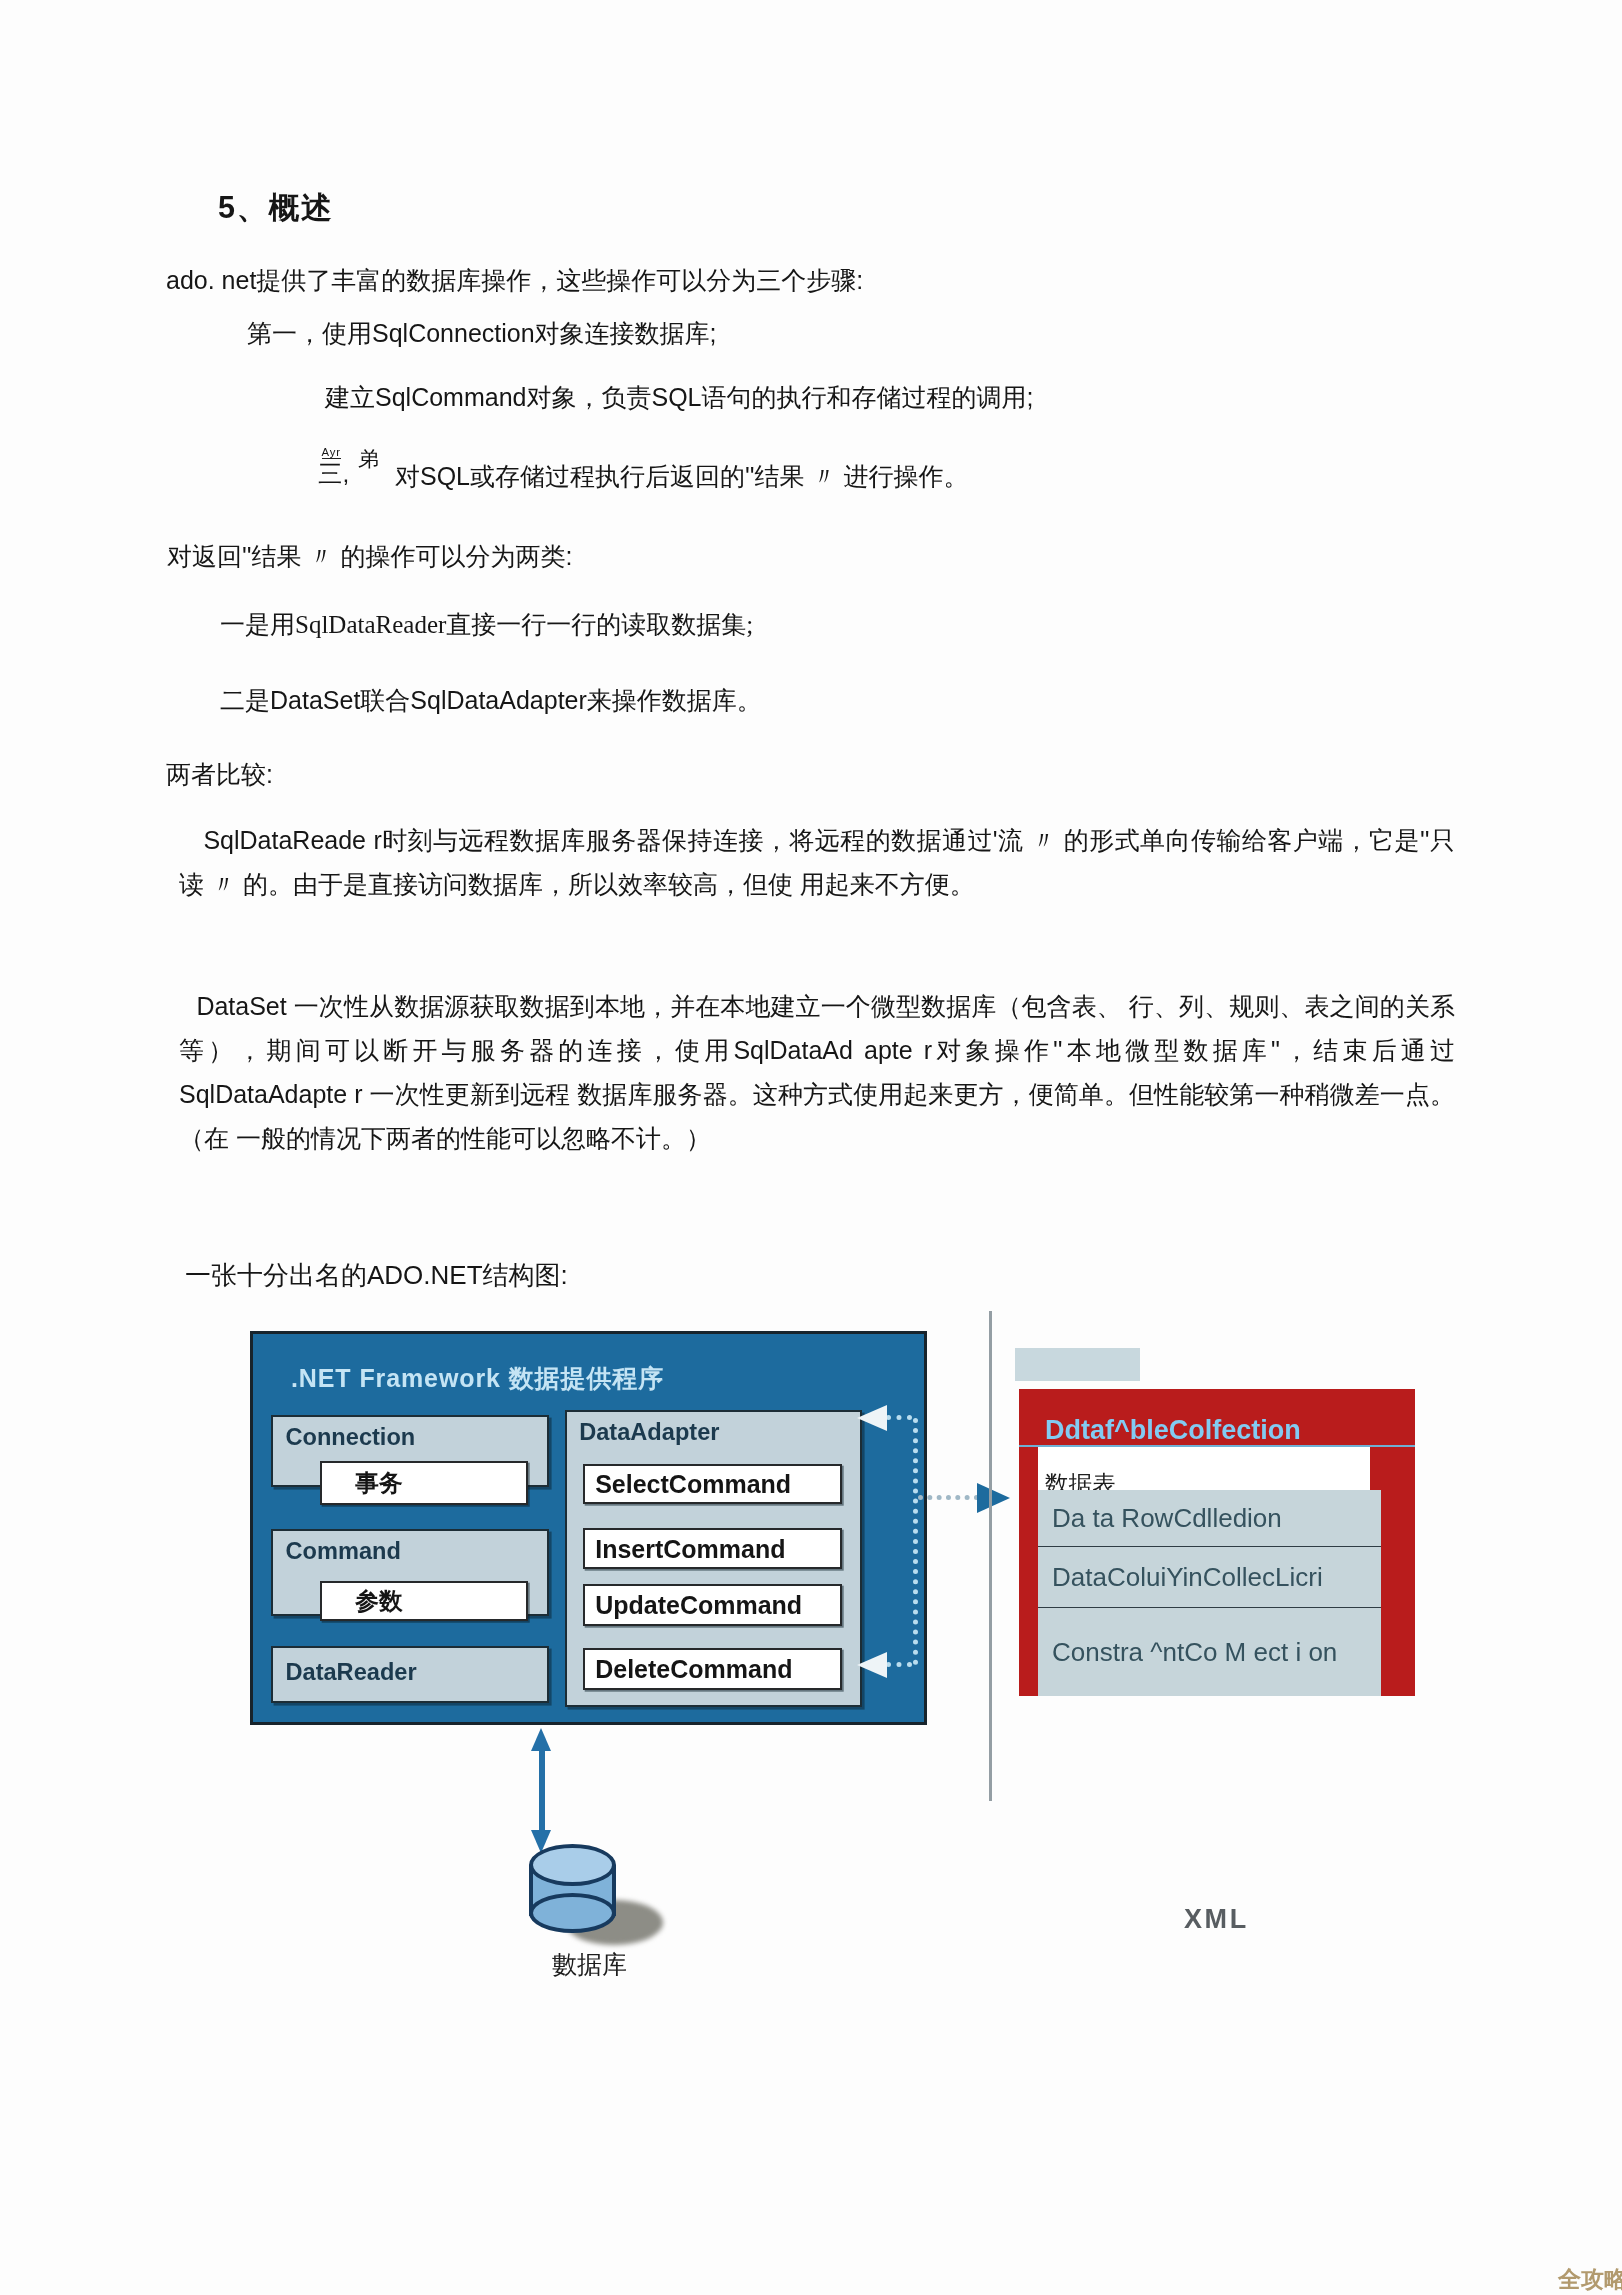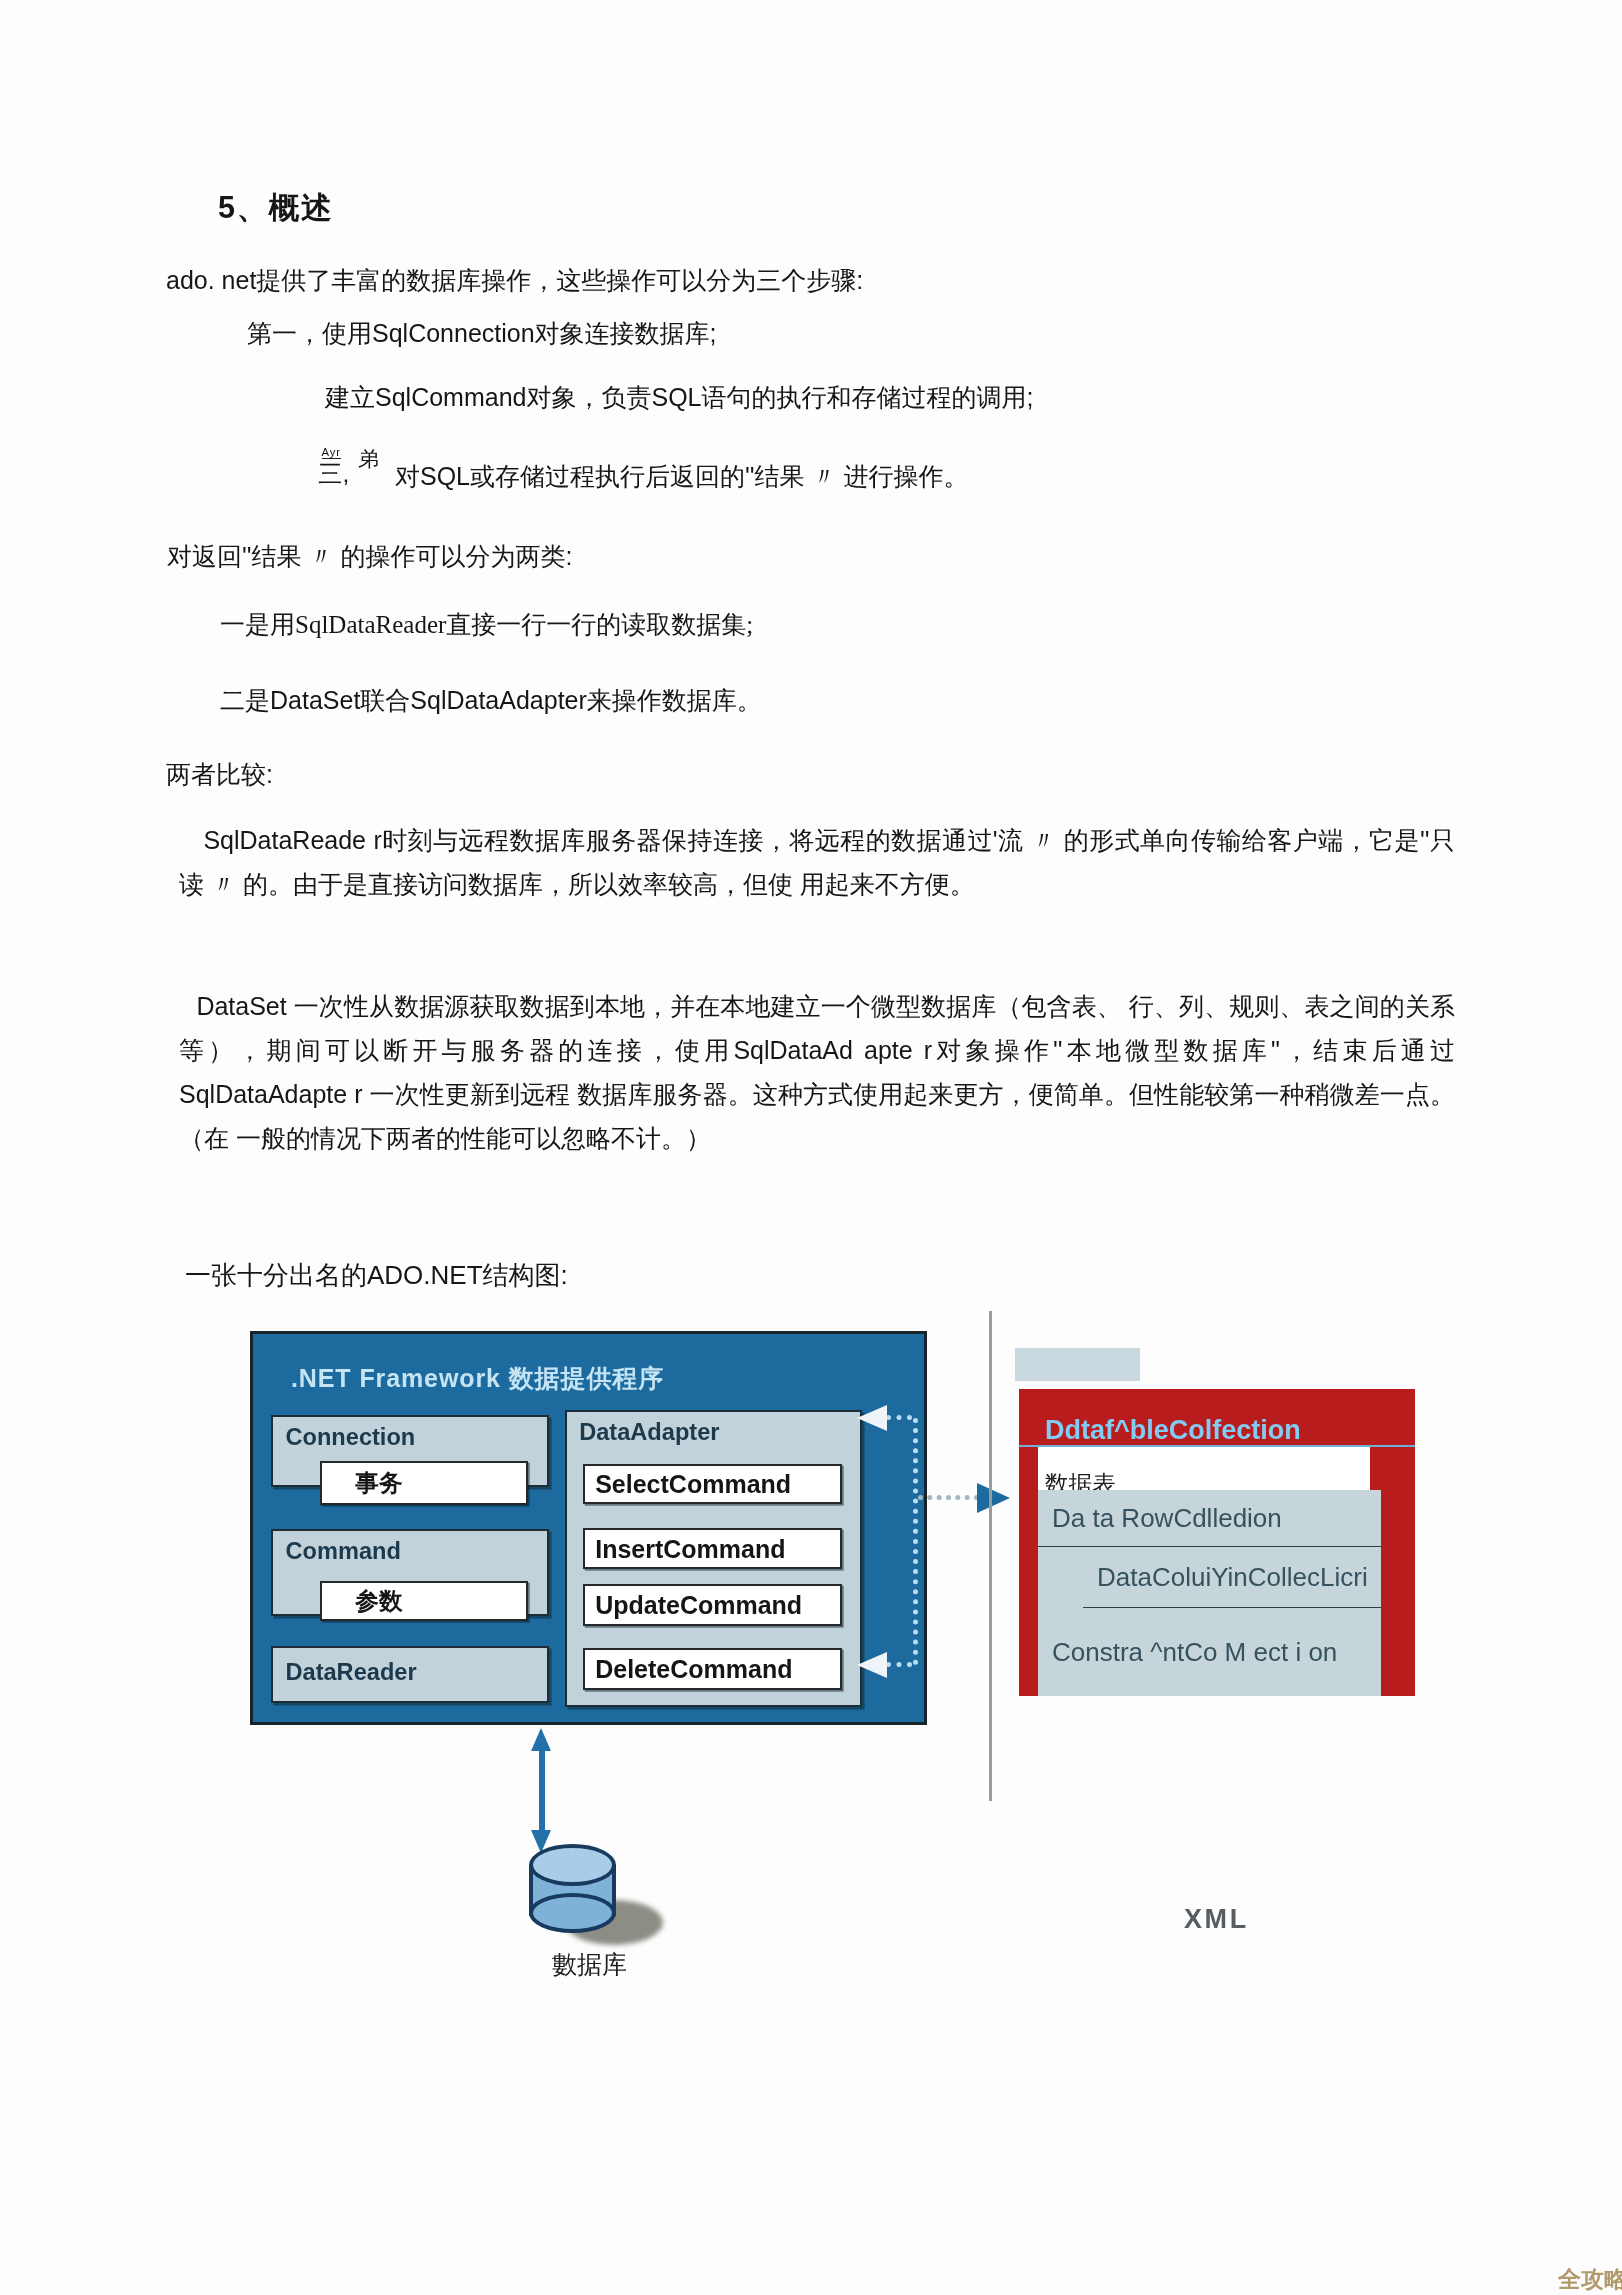--- a/index.html
+++ b/index.html
@@ -50,21 +50,21 @@
   .gray-tab { position:absolute; left:1015px; top:1348px; width:125px; height:33px; background:#c8d8de; }
   .panel-right { position:absolute; left:1019px; top:1389px; width:396px; height:307px; background:#b91c1c; box-sizing:border-box; }
   .dtc-header { position:absolute; left:26px; top:26px; color:#82cbf2; font-size:27px; font-weight:bold; white-space:nowrap; }
   .dtc-line { position:absolute; left:0; top:56px; width:100%; height:1.7px; background:#6fb0d4; }
   .dt-white { position:absolute; left:19px; top:58px; width:332px; height:44px; background:#ffffff; }
   .dt-white span { position:absolute; left:7px; top:50%; transform:translateY(-50%); font-size:23.6px; color:#1e1e1e; white-space:nowrap;margin-top:15px; }
   .dt-rows { position:absolute; left:19px; top:101px; width:343px; height:206px; background:#c6d5da; overflow:hidden; }
   .dt-row { position:relative; width:100%; border-bottom:1.7px solid #2e3c44; box-sizing:border-box; }
   .dt-row span { position:absolute; left:14px; top:50%; transform:translateY(-50%); font-size:26px; color:#35525e; white-space:nowrap; }
   .dt-row.r1 { height:57px; }
-  .dt-row.r2 { height:61px;margin-left:45px; }
+  .dt-row.r2 { height:61px; }
   .dt-row.r3 { height:88px; border-bottom:none; }
 
   
   .va-shaft { position:absolute; left:539px; top:1747px; width:6.1px; height:87px; background:#2470a8; }
   .va-up   { position:absolute; left:531px; top:1728px; width:0; height:0; border-left:10.5px solid transparent; border-right:10.5px solid transparent; border-bottom:23px solid #2470a8; }
   .va-down { position:absolute; left:531px; top:1830px; width:0; height:0; border-left:10.5px solid transparent; border-right:10.5px solid transparent; border-top:23px solid #2470a8; }
 
   
   .cyl-shadow { position:absolute; left:565px; top:1900px; width:98px; height:45px; background:#8d8d86; border-radius:50%; filter:blur(2.6px); }
   .cylinder { position:absolute; left:529px; top:1844px; width:87px; height:99px; }

